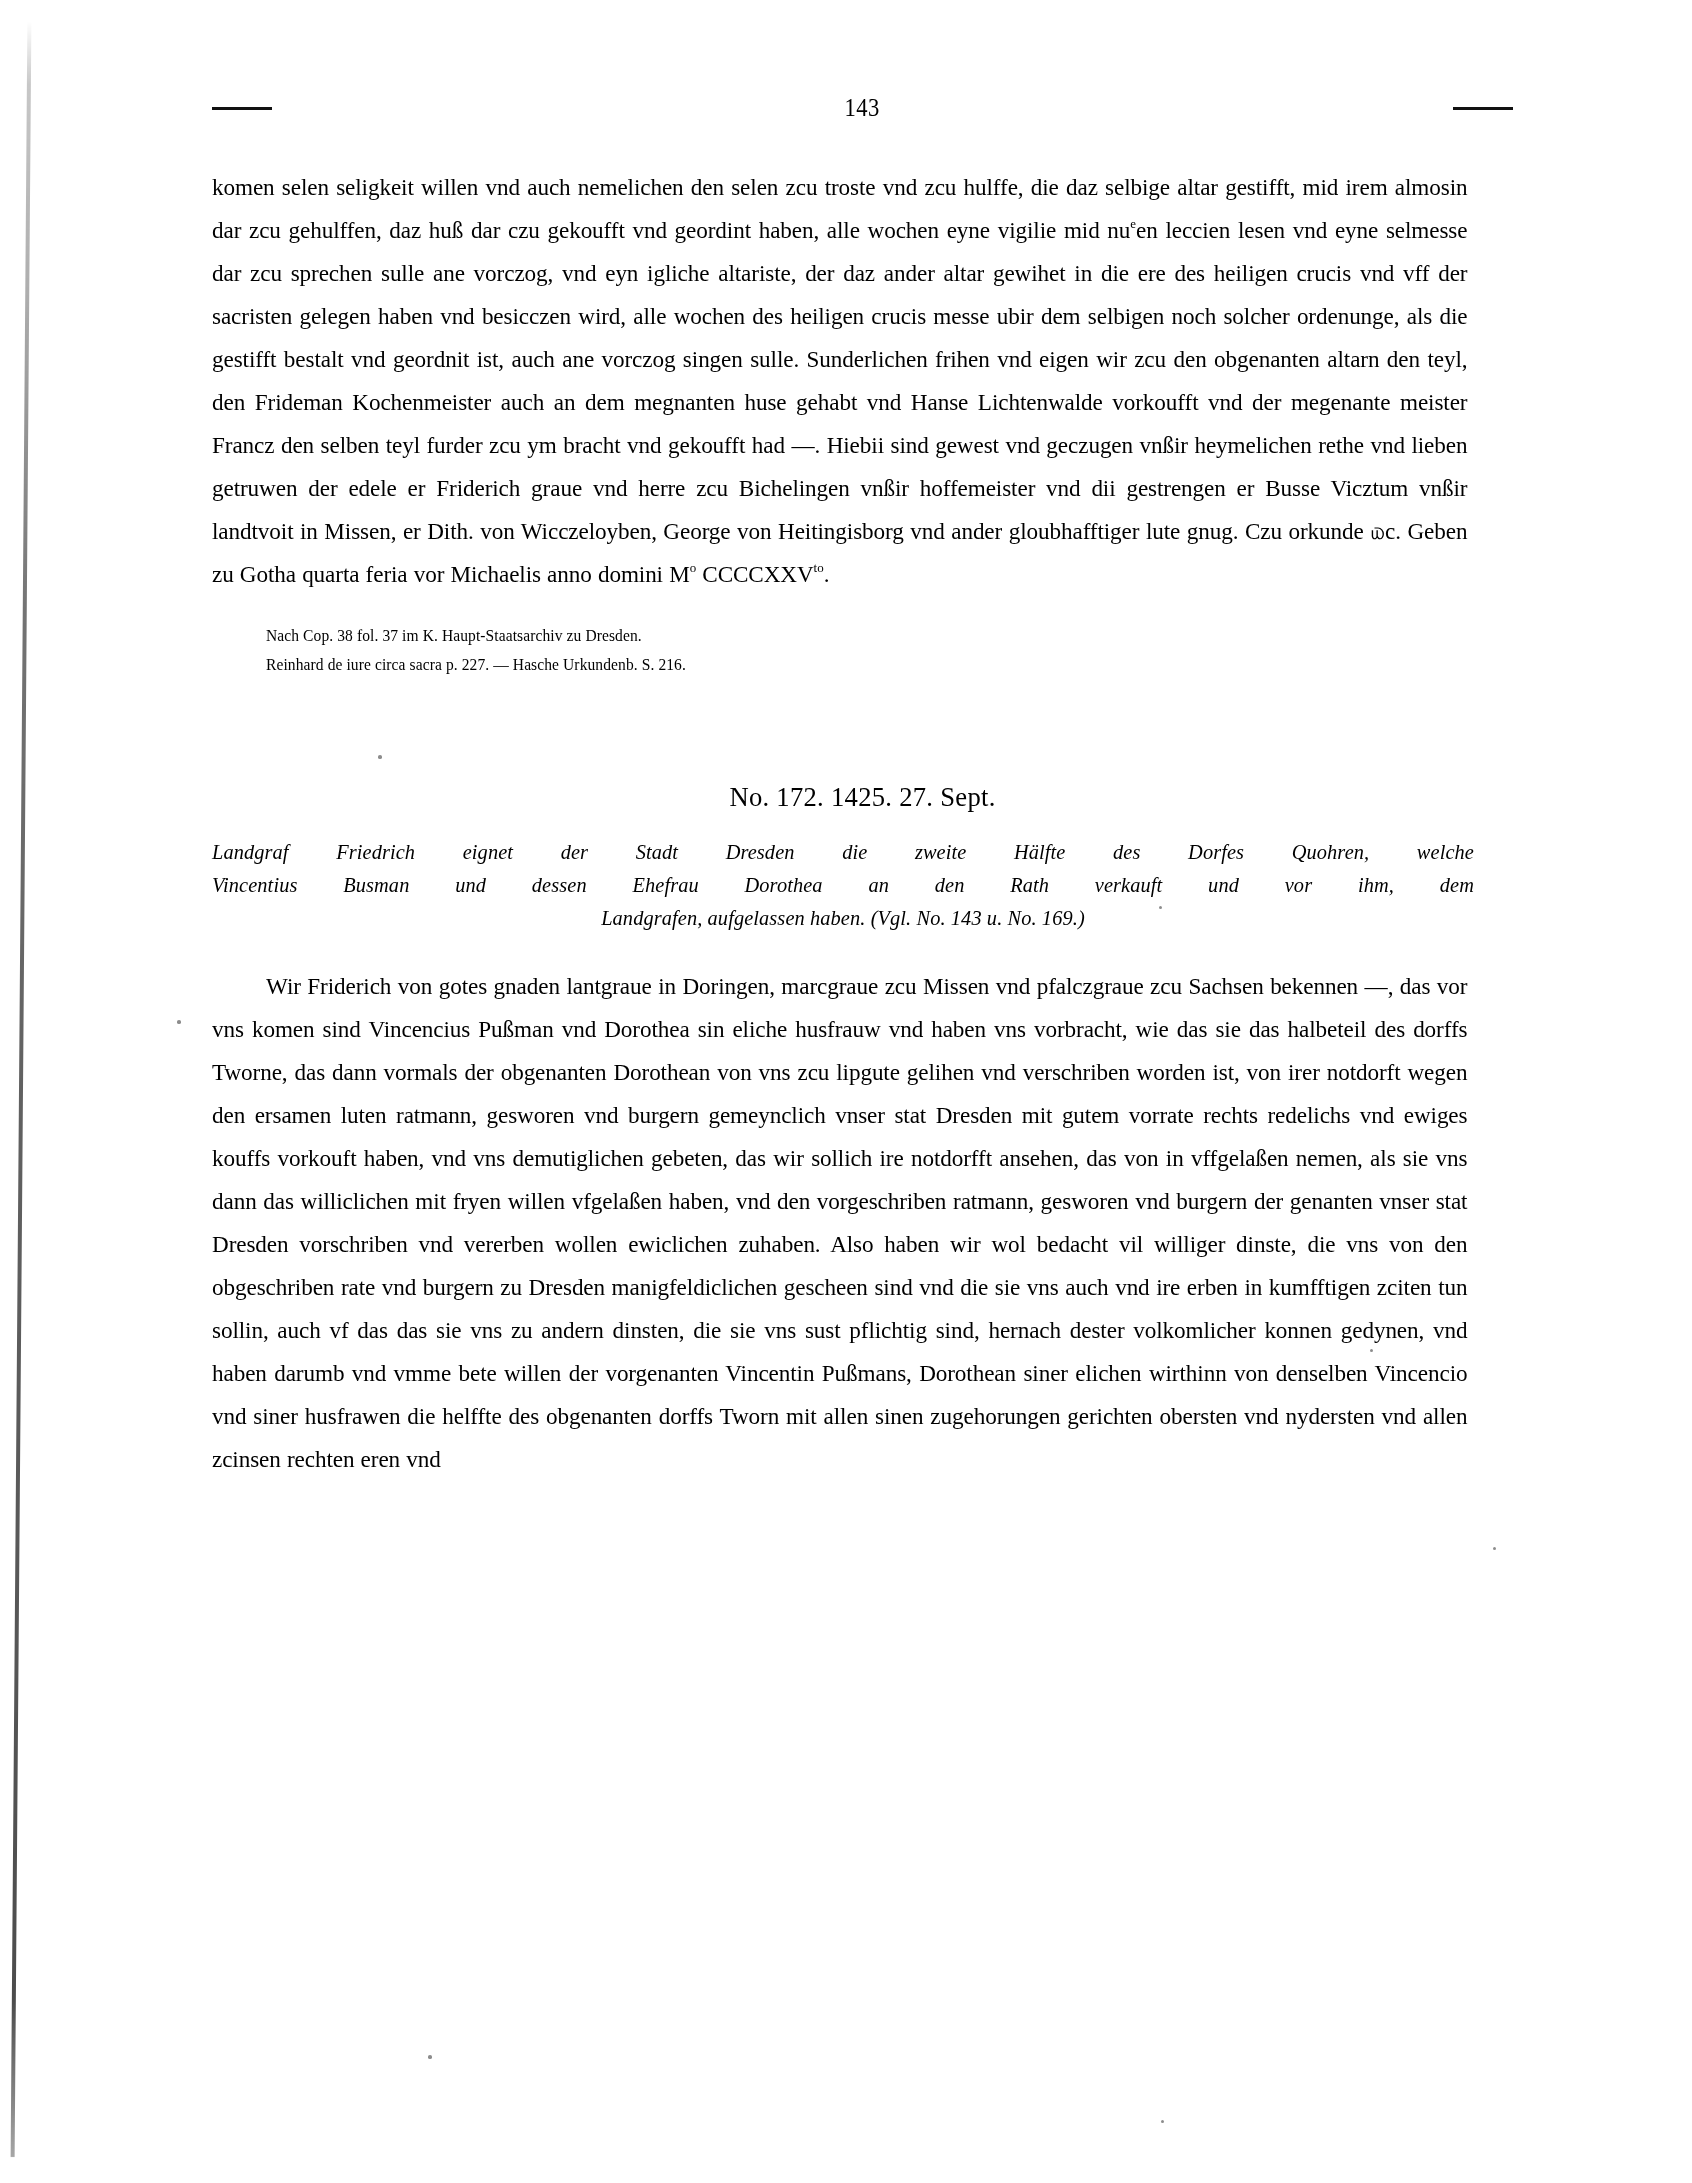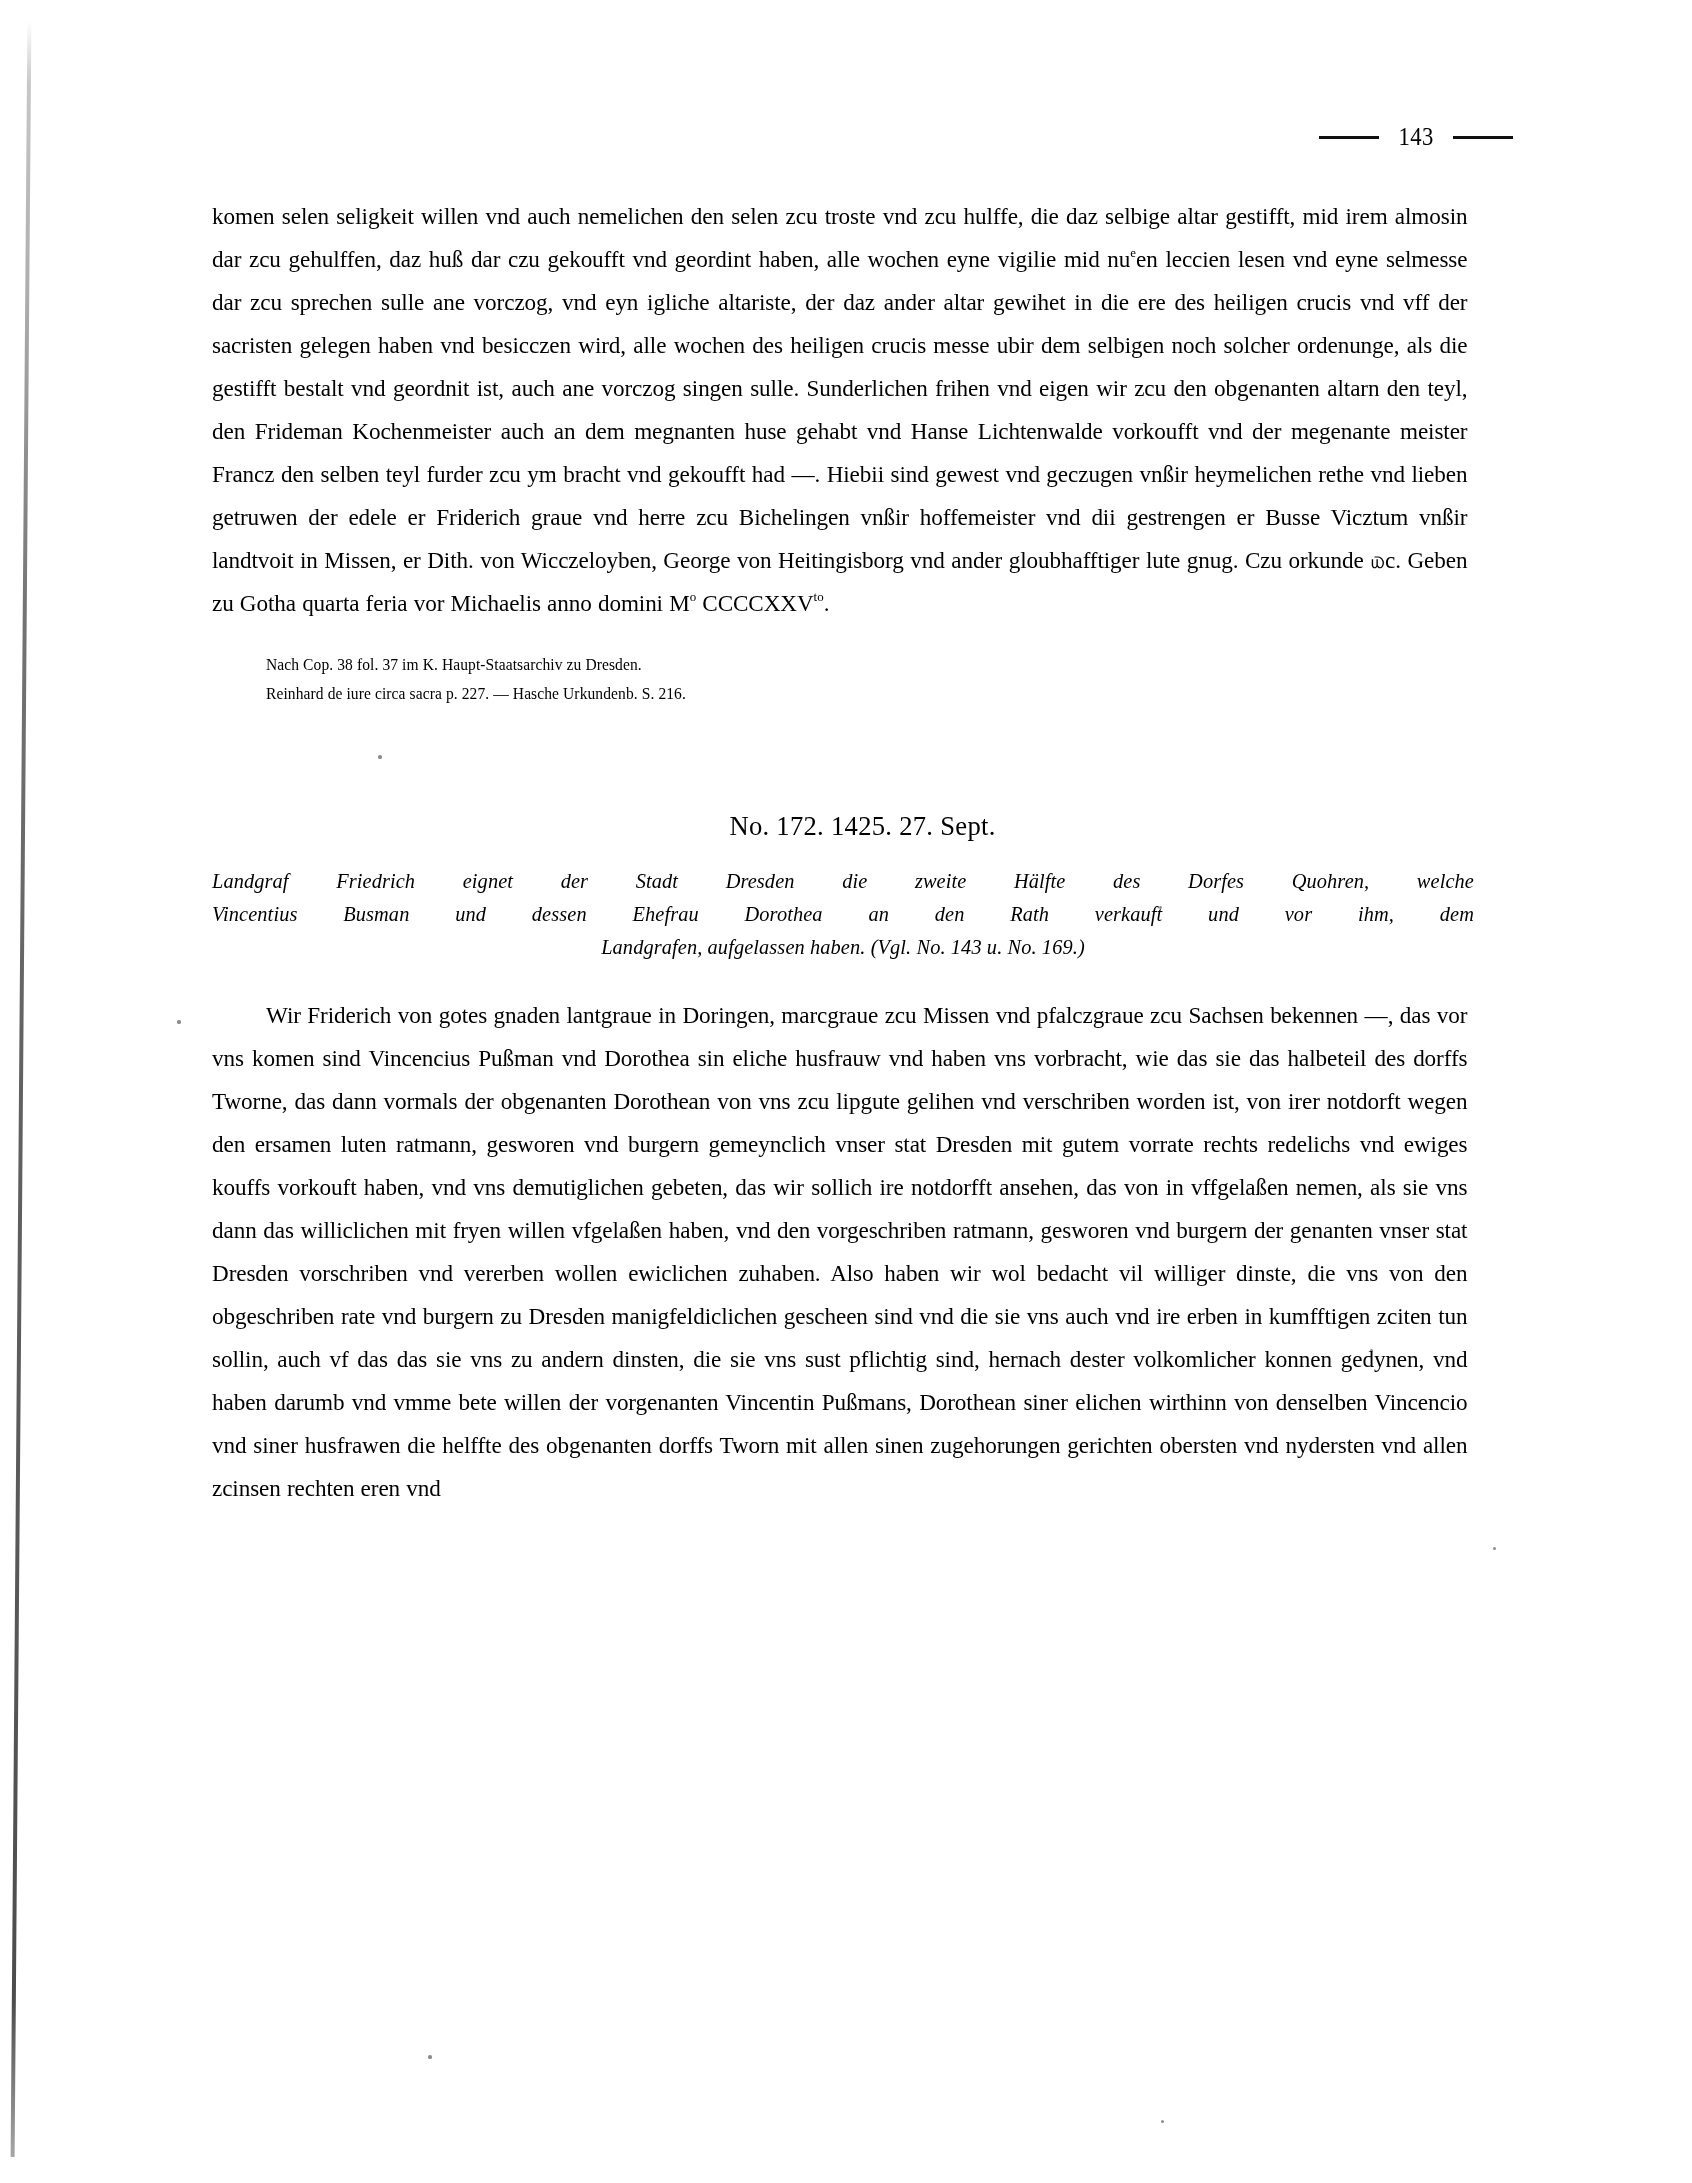--- a/index.html
+++ b/index.html
@@ -49,23 +49,23 @@
     position: absolute;
     left: 212px;
     top: 0;
     width: 1301px;
   }
 
   
   .pagehead {
     display: flex;
     align-items: center;
-    justify-content: flex-end;
+    justify-content: space-between;
     gap: 18px;
-    margin-top: 119px;
+    margin-top: 90px;
     height: 37px;
   }
   .pagehead .rule {
     display: block;
     width: 60px;
     height: 2.7px;
     background: #111;
   }
   .pagehead .folio {
     font-size: 24.6px;

